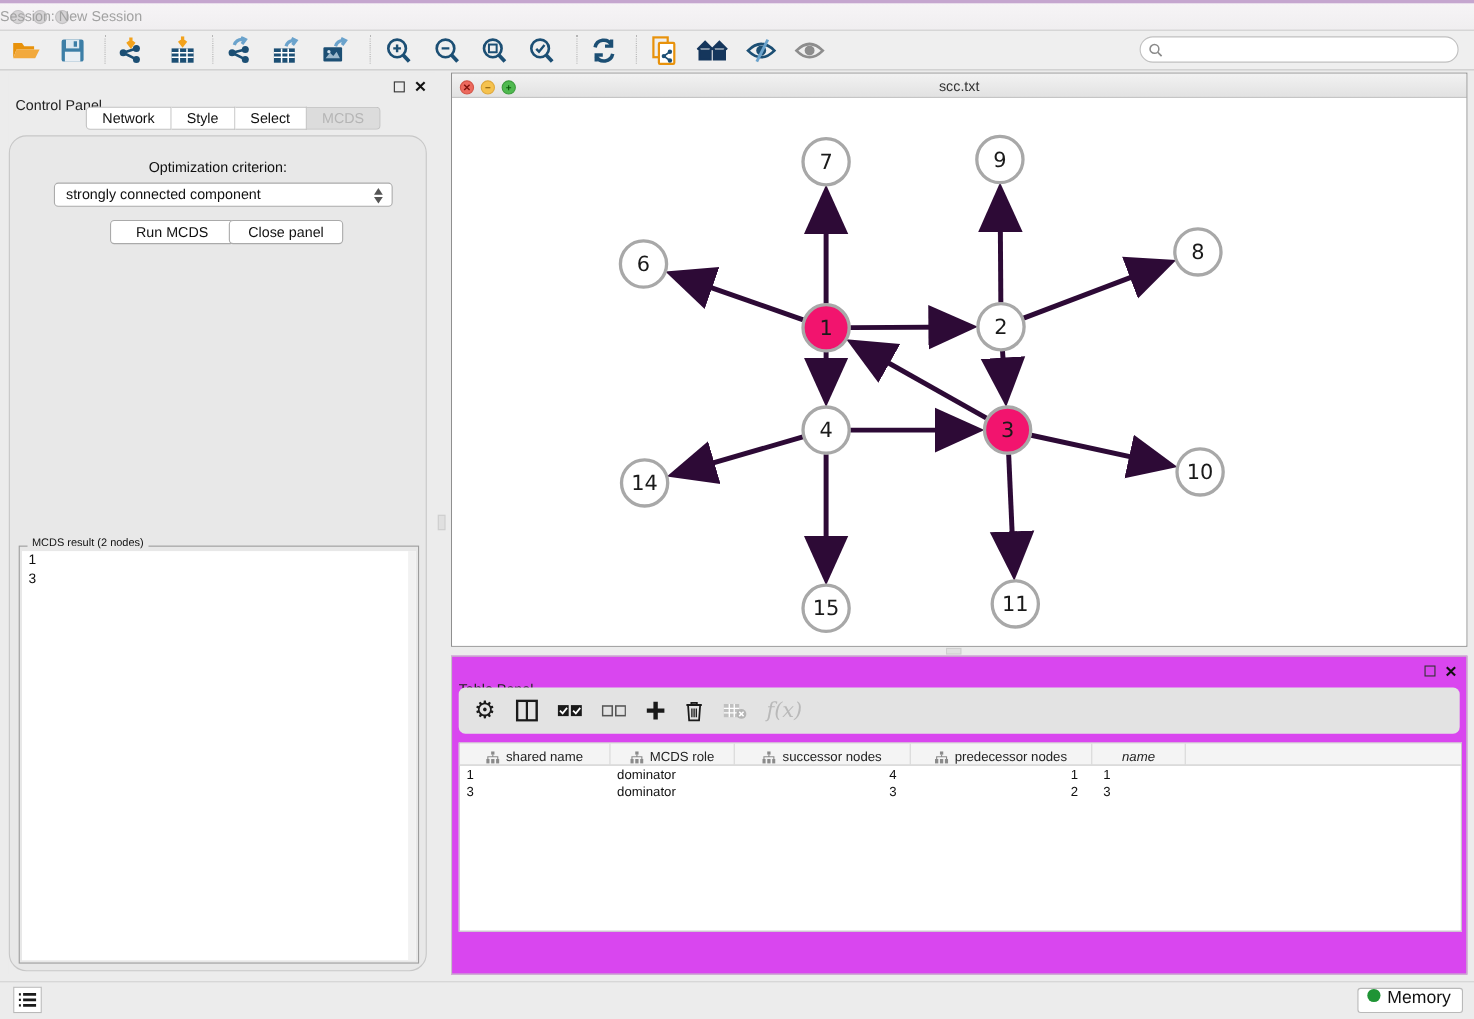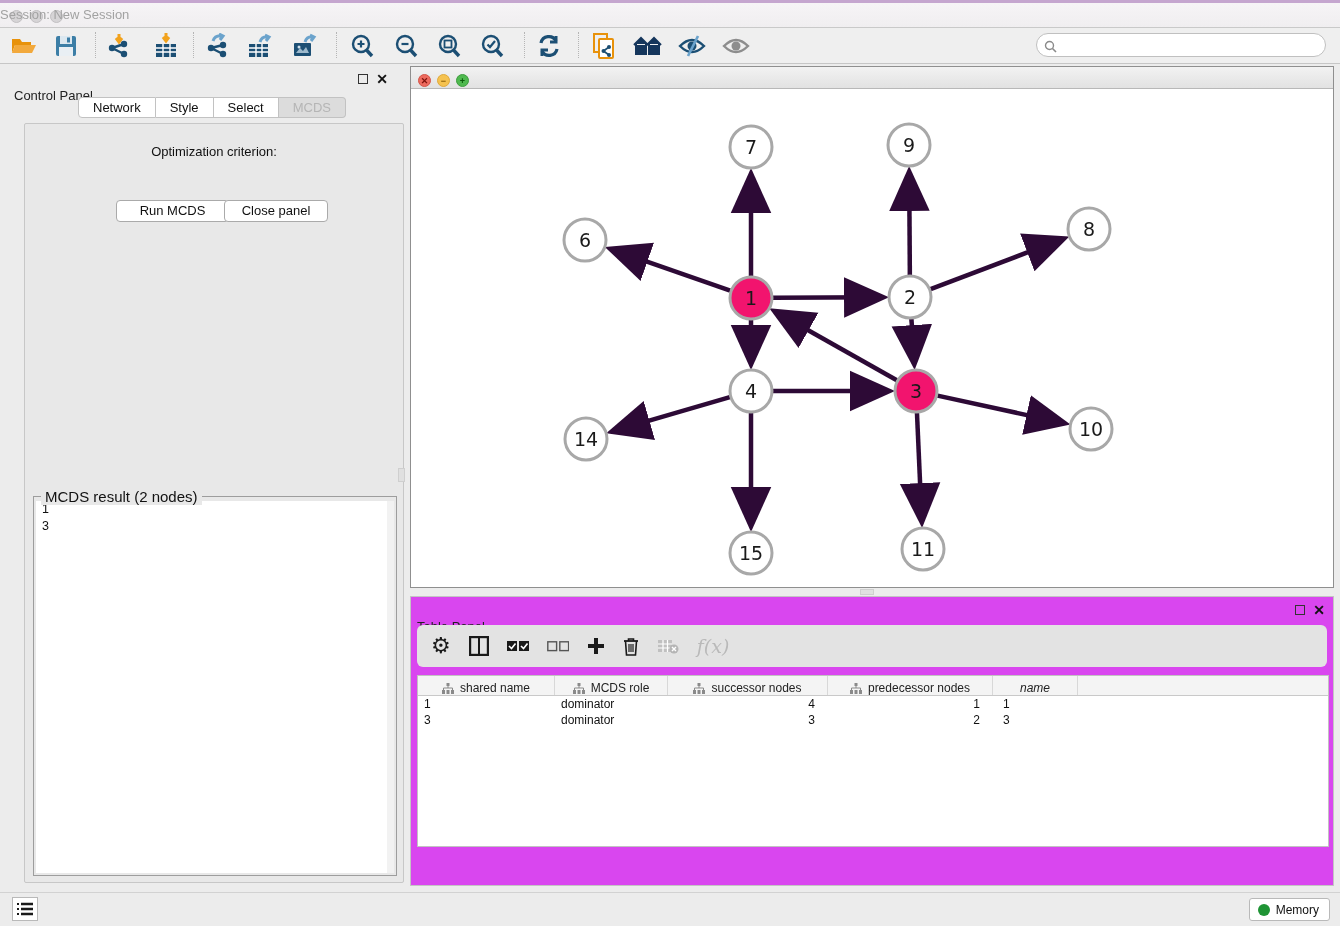--- a/index.html
+++ b/index.html
@@ -38,40 +38,40 @@
   #cp-float { right:28px; } #cp-close { right:8px; }
 
   .tab-row { position:absolute; display:flex; }
   #cp-tabs { left:70px; top:31px; }
   .tab { height:21px; padding:0 14px; background:#fff; border:1px solid #c2c2c2;
     border-left:none; font-size:13px; line-height:20px; color:#111; }
   .tab:first-child { border-left:1px solid #c2c2c2; border-radius:4px 0 0 4px; }
   .tab:last-child { border-radius:0 4px 4px 0; }
   .tab.selected { background:#dcdcdc; color:#b5b5b5; }
 
-  #cp-content { position:absolute; left:16px; top:57px; width:380px; height:760px;
-    background:#e8e8e8; border:1px solid #c7c7c7; border-radius:2px; }
+  #cp-content { position:absolute; left:0; top:57px; width:380px; height:760px;
+    background:#e8e8e8; border:1px solid #c7c7c7; border-radius:16px; }
   #opt-label { position:absolute; left:0; top:20px; width:100%; text-align:center;
     font-size:13px; color:#111; }
   #opt-select { position:absolute; left:40px; top:42px; width:308px; height:22px;
     background:#fff; border:1px solid #ababab; border-radius:4px; font-size:13px;
     line-height:20px; padding-left:10px; color:#111; }
   .stepper { position:absolute; right:6px; top:3px; width:11px; height:16px; }
   .stepper .up { position:absolute; top:1px; left:1px; width:0; height:0;
     border-left:4.5px solid transparent; border-right:4.5px solid transparent; border-bottom:6px solid #555; }
   .stepper .dn { position:absolute; bottom:1px; left:1px; width:0; height:0;
     border-left:4.5px solid transparent; border-right:4.5px solid transparent; border-top:6px solid #555; }
   .btn { position:absolute; height:22px; background:#fff; border:1px solid #aaa;
     border-radius:4px; font-size:13px; text-align:center; line-height:20px; color:#111; }
   #run-btn { left:91px; top:76px; width:113px; }
   #closep-btn { left:199px; top:76px; width:104px; }
 
   #result-box { position:absolute; left:8px; top:372px; width:364px; height:380px; }
   #result-legend { position:absolute; left:8px; top:-8px; background:#e8e8e8;
-    padding:0 4px; font-size:15px; color:#111; z-index:2; }
+    padding:0 4px; font-size:10px; color:#111; z-index:2; }
   #result-frame { position:absolute; left:0; top:0; width:100%; height:100%;
     border:1px solid #9d9d9d; }
   #result-area { position:absolute; left:3px; top:5px; right:3px; bottom:3px; background:#fff; }
   #result-scroll { position:absolute; right:0; top:0; width:7px; height:100%; background:#f2f2f2; }
   .result-line { font-size:12.5px; line-height:17px; padding-left:6px; color:#111; }
 
   
   #v-split { position:absolute; left:397px; top:66px; width:10px; height:820px; }
   #v-split .grip { position:absolute; left:1px; top:402px; width:7px; height:14px;
     background:#e0e0e0; border:1px solid #cfcfcf; }
@@ -116,21 +116,21 @@
 
   #tp-tabs { left:268px; top:262px; }
 
   
   #status-bar { position:absolute; left:0; top:892px; width:1340px; height:34px;
     background:#ececec; border-top:1px solid #d2d2d2; }
   #list-btn { position:absolute; left:12px; top:4px; width:26px; height:24px;
     background:#fff; border:1px solid #b9b9b9; display:flex; align-items:center; justify-content:center; }
   #memory-btn { position:absolute; right:10px; top:5px; height:23px; padding:0 10px 0 8px;
     background:#fff; border:1px solid #b9b9b9; border-radius:3px;
-    display:flex; align-items:center; font-size:12px; color:#111; }
+    display:flex; font-size:16px; color:#111; }
   #memory-dot { width:12px; height:12px; border-radius:50%; background:#1f9435; margin-right:6px; }
 </style>
 </head>
 <body>
 
 <div id="chrome-top">
   <div id="purple-stripe"></div>
   <div id="traffic-main">
     <span class="tl-dot"></span><span class="tl-dot"></span><span class="tl-dot"></span>
   </div>
@@ -279,20 +279,27 @@
     <span class="win-close" id="cp-close">✕</span>
   </div>
   <div class="tab-row" id="cp-tabs">
       <div class="tab">Network</div>
       <div class="tab">Style</div>
       <div class="tab">Select</div>
       <div class="tab selected">MCDS</div>
     </div>
   <div id="cp-content">
     <div id="opt-label">Optimization criterion:</div>
+    <div id="opt-select">
+      <span>strongly connected component</span>
+      <span class="stepper">
+          <span class="up"></span>
+          <span class="dn"></span>
+        </span>
+    </div>
     <div class="btn" id="run-btn">Run MCDS</div>
     <div class="btn" id="closep-btn">Close panel</div>
     <div id="result-box">
       <span id="result-legend">MCDS result (2 nodes)</span>
       <div id="result-frame"></div>
       <div id="result-area">
         <div id="result-lines">
             <div class="result-line">1</div>
             <div class="result-line">3</div>
           </div>
@@ -305,20 +312,21 @@
 <div id="v-split">
     <div class="grip"></div>
   </div>
 <div id="h-split-grip"></div>
 
 <div id="net-window">
   <div id="net-titlebar">
     <span id="net-traffic">
       <span class="tl" id="tl-close">✕</span><span class="tl" id="tl-min">−</span><span class="tl" id="tl-zoom">+</span>
     </span>
+    <span id="net-title">scc.txt</span>
   </div>
   <svg id="graph-canvas" viewBox="0 0 922 498">
       <defs>
         <marker id="arrow" markerWidth="11" markerHeight="10" refX="8" refY="5" orient="auto">
           <path d="M0,0.5 L10,5 L0,9.5 Z" fill="#2d0a36"></path>
         </marker>
       </defs>
       <line x1="340" y1="187" x2="340" y2="88" stroke="#2d0a36" stroke-width="4.5" marker-end="url(#arrow)"></line>
       <line x1="319.23121807335133" y1="201.7434376400866" x2="202.3210662636118" y2="160.8953123089728" stroke="#2d0a36" stroke-width="4.5" marker-end="url(#arrow)"></line>
       <line x1="361.9995649035371" y1="208.86163795658152" x2="469.00059331335854" y2="208.18867551375246" stroke="#2d0a36" stroke-width="4.5" marker-end="url(#arrow)"></line>

